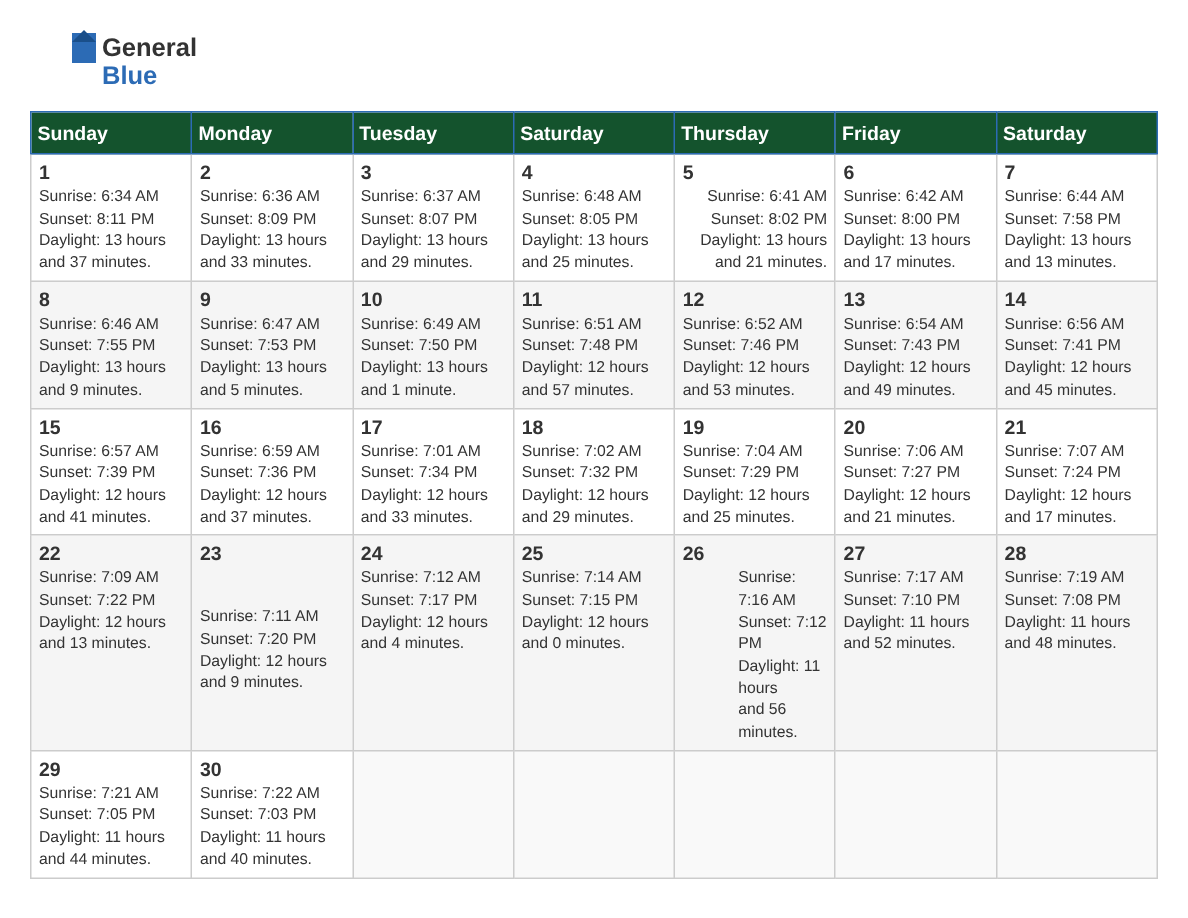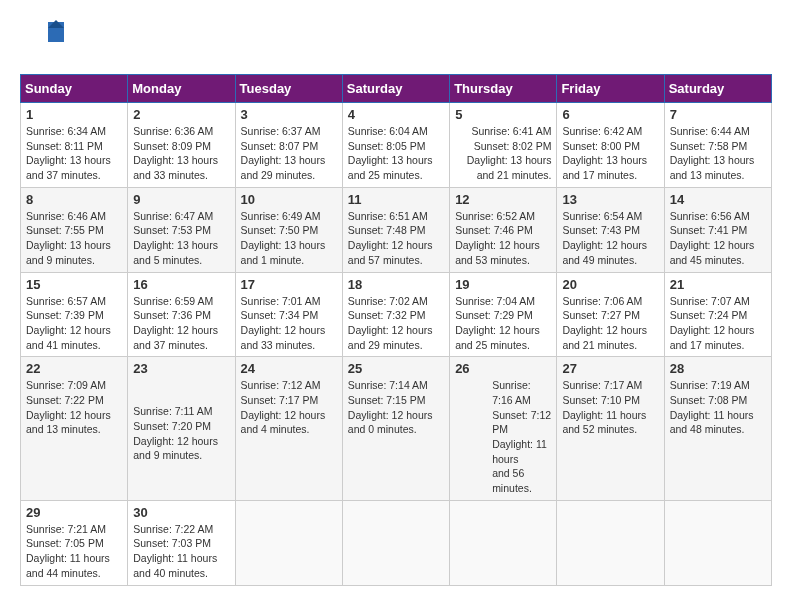--- a/index.html
+++ b/index.html
@@ -32,21 +32,21 @@
     .location-title {
       font-size: 16px;
       color: #333;
     }
     .calendar-table {
       width: 100%;
       border-collapse: collapse;
       font-size: 11px;
     }
     .calendar-table th {
-      background: #701a75;
+      background: #14532d;
       color: #fff;
       padding: 6px 4px;
       text-align: left;
       font-size: 13px;
       font-weight: bold;
       border: 1px solid #2c6bb5;
     }
     .calendar-table td {
       vertical-align: top;
       padding: 4px 5px;
@@ -76,20 +76,24 @@
   </style>
 </head>
 <body>
 
 <div class="header-area">
   <div class="logo">
       <svg width="44" height="44" viewBox="0 0 44 44">
         <polygon points="28,2 44,2 44,22 28,22" fill="#2c6bb5"></polygon>
         <polygon points="36,0 44,8 28,8" fill="#1a4f8a"></polygon>
       </svg>
+      <div>
+        <div style="font-size: 17px; font-weight: bold; color: rgb(51, 51, 51); line-height: 1.1;">General</div>
+        <div style="font-size: 17px; font-weight: bold; color: rgb(44, 107, 181); line-height: 1.1;">Blue</div>
+      </div>
     </div>
   <div class="title-block">
     <div class="month-title"></div>
     <div class="location-title"></div>
   </div>
 </div>
 
 <table class="calendar-table">
   <thead>
     <tr>
@@ -120,21 +124,21 @@
         </td>
         <td>
           <span class="day-num">3</span>
           <div class="day-info" style="white-space: pre-line;">Sunrise: 6:37 AM
 Sunset: 8:07 PM
 Daylight: 13 hours
 and 29 minutes.</div>
         </td>
         <td>
           <span class="day-num">4</span>
-          <div class="day-info" style="white-space: pre-line;">Sunrise: 6:04 AM
+          <div class="day-info" style="white-space: pre-line;">Sunrise: 6:48 AM
 Sunset: 8:05 PM
 Daylight: 13 hours
 and 25 minutes.</div>
         </td>
         <td>
           <span class="day-num">5</span>
           <div class="day-info" style="white-space: pre-line; text-align: right;">Sunrise: 6:41 AM
 Sunset: 8:02 PM
 Daylight: 13 hours
 and 21 minutes.</div>

